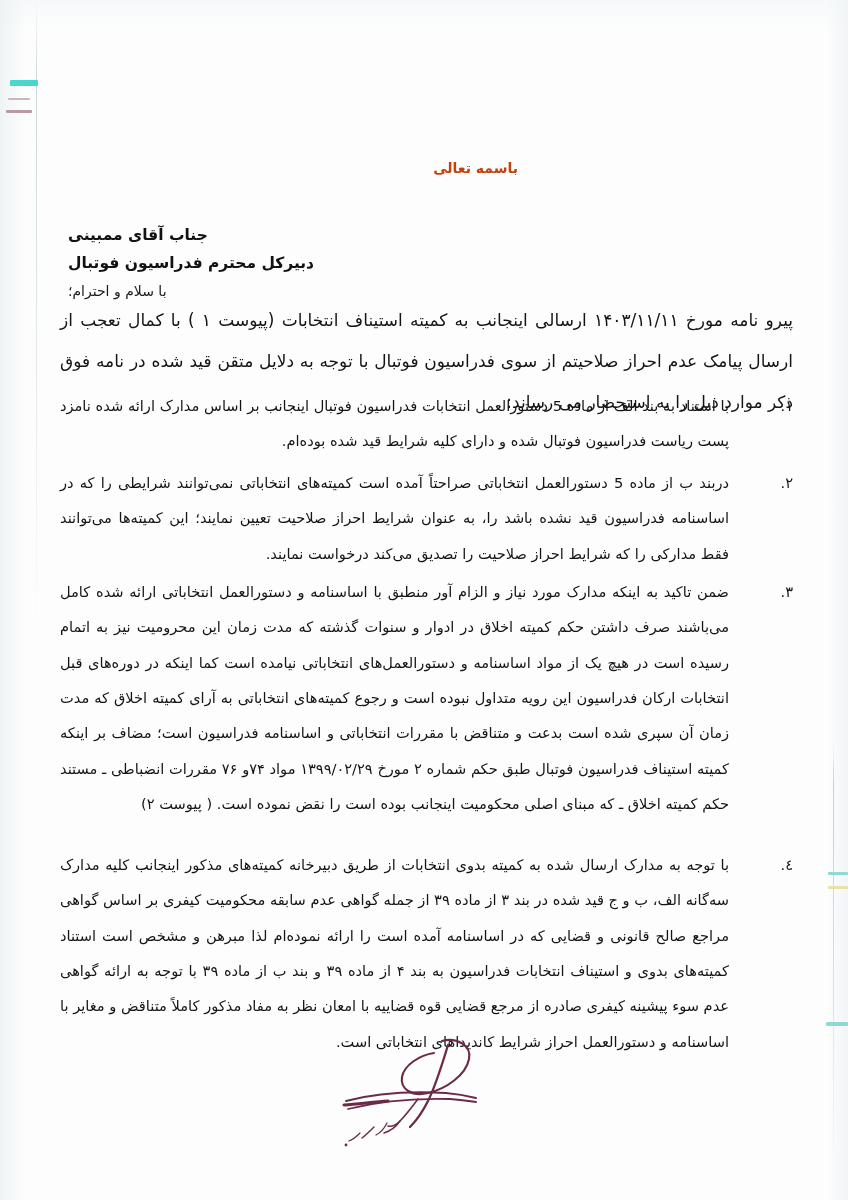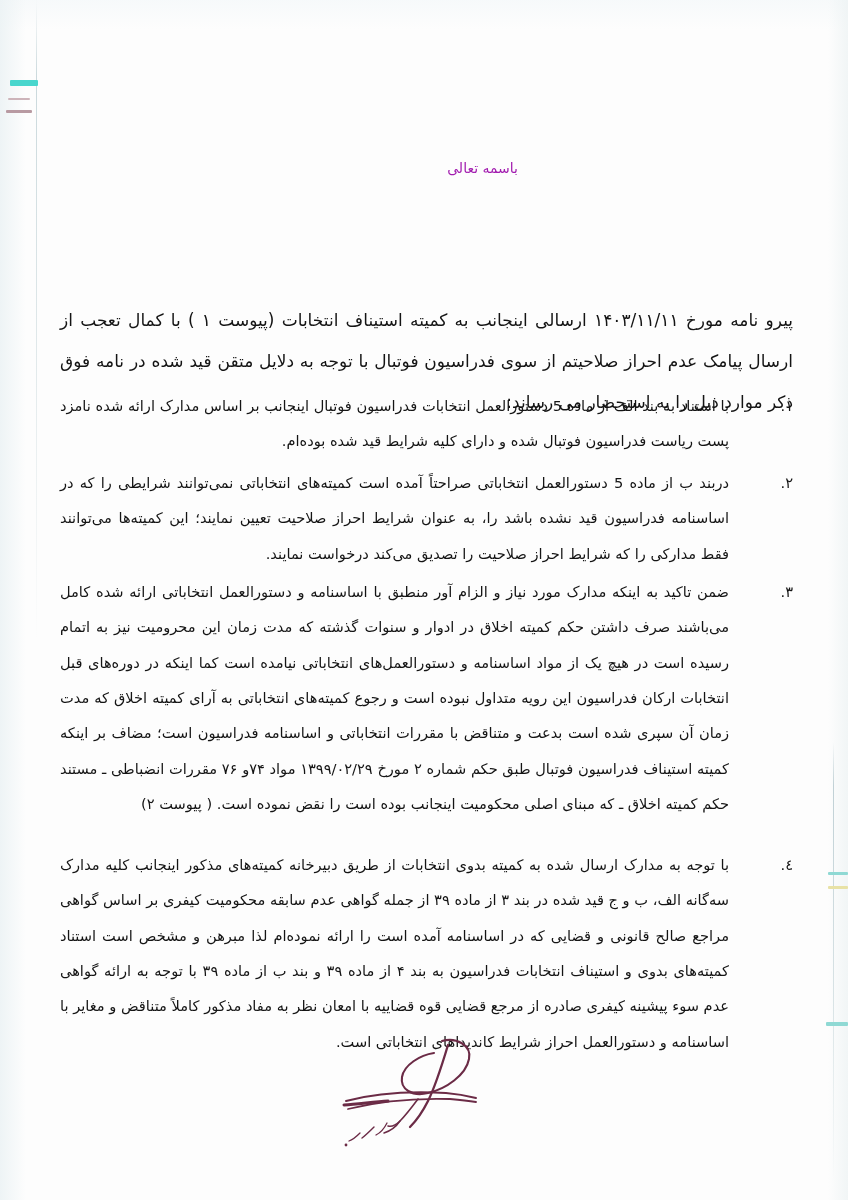--- a/index.html
+++ b/index.html
@@ -51,23 +51,23 @@
   .mark.pinkl  { background: #cdb4ba; }
   .mark.yellow { background: #e8e2a6; }
   .mark.tealf  { background: #8fd9d4; }
 
   
   .bismillah {
     position: absolute;
     top: 160px;
     right: 330px;
     font-size: 14px;
-    font-weight: 400;
+    font-weight: 700;
     letter-spacing: 0.5px;
-    color: #a21caf;
+    color: #c2410c;
   }
   .addressee {
     position: absolute;
     top: 221px;
     right: 55px;
     text-align: left;
     width: 725px;
     line-height: 1.82;
   }
   .addressee .l1,
@@ -145,20 +145,25 @@
 
   <div class="mark teal" style="left:10px; top:80px; width:28px; height:6px;"></div>
   <div class="mark pinkl" style="left:8px;  top:98px; width:22px; height:2px;"></div>
   <div class="mark pinkd" style="left:6px;  top:110px;width:26px; height:3px;"></div>
   <div class="mark tealf" style="left:828px;top:872px;width:20px; height:3px;"></div>
   <div class="mark yellow" style="left:828px;top:886px;width:20px; height:3px;"></div>
   <div class="mark tealf" style="left:826px;top:1022px;width:22px;height:4px;"></div>
 
   <div class="bismillah">باسمه تعالی</div>
 
+  <div class="addressee">
+    <span class="l1">جناب آقای ممبینی</span>
+    <span class="l2">دبیرکل محترم فدراسیون فوتبال</span>
+    <span class="l3">با سلام و احترام؛</span>
+  </div>
 
   <div class="body-block intro">پیرو نامه مورخ ۱۴۰۳/۱۱/۱۱ ارسالی اینجانب به کمیته استیناف انتخابات (پیوست ۱ ) با کمال تعجب از ارسال پیامک عدم احراز صلاحیتم از سوی فدراسیون فوتبال با توجه به دلایل متقن قید شده در نامه فوق ذکر موارد ذیل را به  استحضار می رساند:</div>
 
   <div class="item item-1">
     <div class="num">۱.</div>
     <div class="txt">با استناد به بند الف از ماده 5 دستورالعمل انتخابات فدراسیون فوتبال اینجانب بر اساس مدارک ارائه شده نامزد پست ریاست فدراسیون فوتبال شده و دارای کلیه شرایط قید شده بوده‌ام.</div>
   </div>
 
   <div class="item item-2">
     <div class="num">۲.</div>

